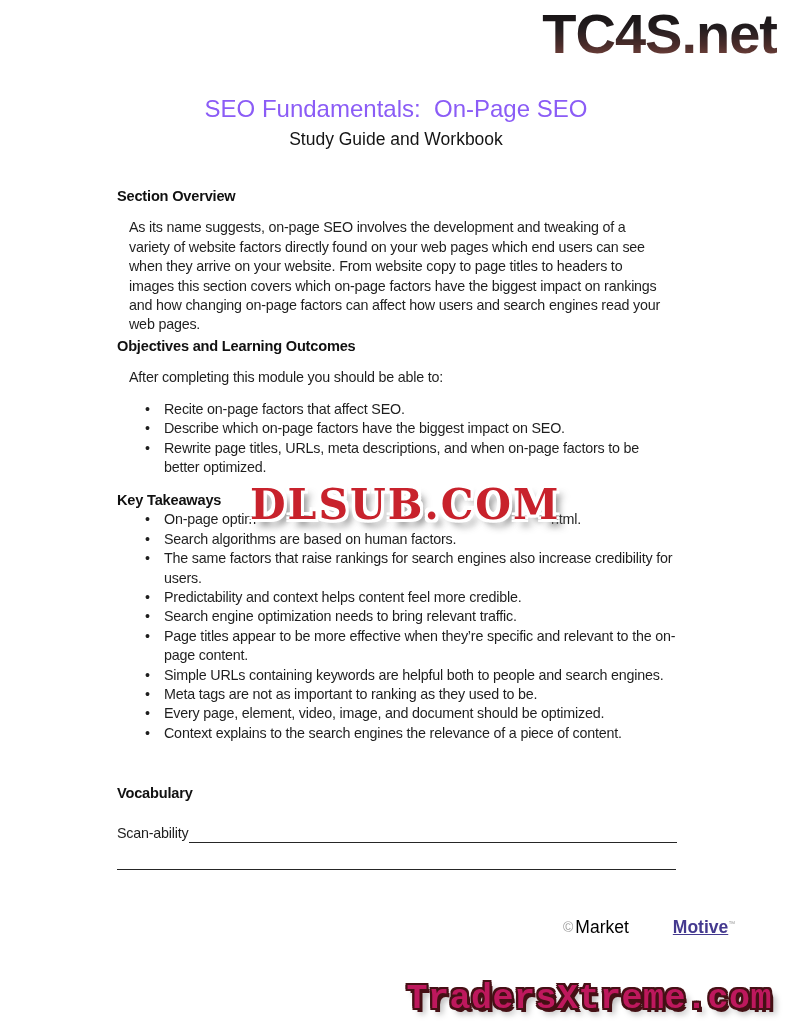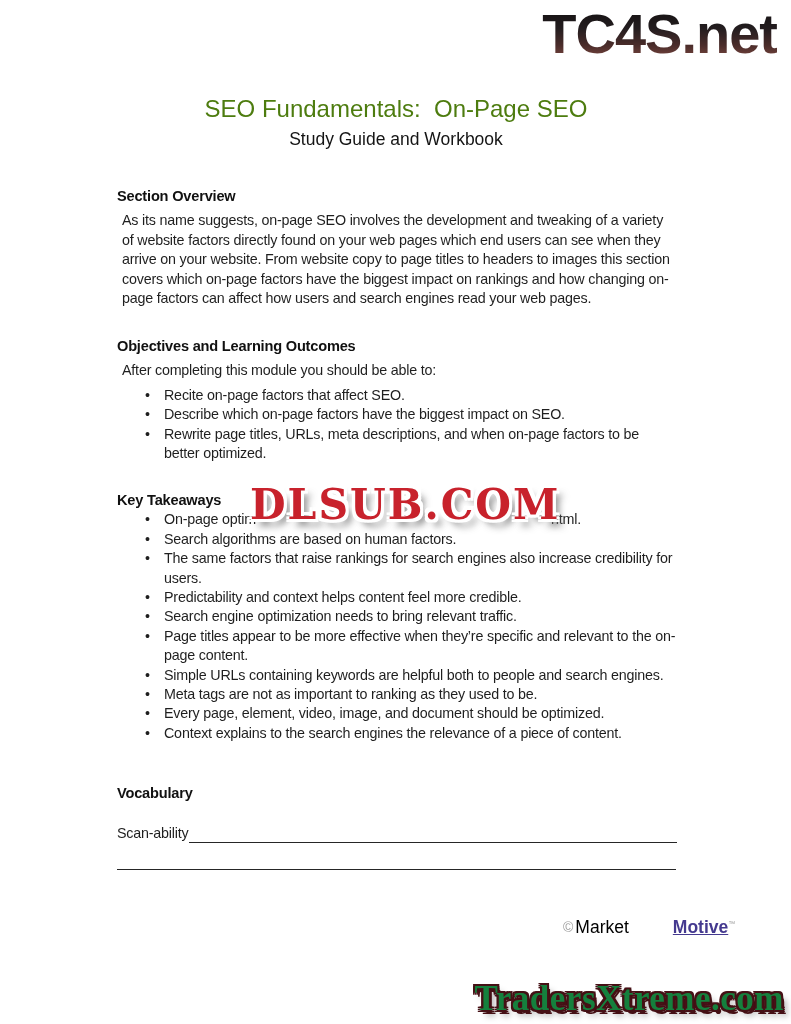--- a/index.html
+++ b/index.html
@@ -17,27 +17,27 @@
   .tc4s {
     position:absolute; top:1px; right:14px;
     font-family:"Liberation Sans", sans-serif;
     font-size:56px; font-weight:900; letter-spacing:-1px;
     background:linear-gradient(180deg,#0f0d0d 0%, #231d1f 42%, #4a2c2a 68%, #91544a 100%);
     -webkit-background-clip:text; background-clip:text; color:transparent;
   }
 
   
   .doc-header { position:absolute; left:117px; top:95px; width:558px; text-align:center; }
-  .doc-title { font-size:24px; color:#4d7c0f; white-space:pre-wrap; }
+  .doc-title { font-size:24px; color:#8b5cf6; white-space:pre-wrap; }
   .doc-subtitle { font-size:17.5px; margin-top:6px; color:#141414; }
 
   
   .sec { position:absolute; left:117px; width:560px; font-size:14.3px; letter-spacing:-0.2px; line-height:19.4px; }
   .heading { font-size:14.6px; font-weight:bold; color:#111; letter-spacing:-0.2px; }
-  .sec p { margin:5px; }
+  .sec p { margin:12px; }
   ul.bullets { list-style:none; margin-left:26px; }
   ul.bullets li { padding-left:21px; position:relative; }
   ul.bullets li::before { content:"\2022"; position:absolute; left:2px; top:0; }
   .sec-overview  { top:187px; }
   .sec-objectives{ top:337px; }
   .sec-takeaways { top:491px; }
   .sec-vocab     { top:784px; }
 
   .frag-gap { display:inline-block; width:295px; }
 
@@ -61,24 +61,24 @@
 
   
   .mm { position:absolute; left:563px; top:917px; font-size:17.5px; white-space:nowrap; }
   .mm-c { color:#a0a0a0; font-size:14px; margin-right:2px; vertical-align:1px; }
   .mm-market { color:#000000; }
   .mm-motive { color:#44398f; font-weight:bold; text-decoration:underline;padding-left:44px; }
   .mm-tm { color:#a0a0a0; font-size:7px; vertical-align:super; }
 
   
   .traders {
-    position:absolute; right:7px; bottom:5px;
-    font-family:Liberation Serif, serif;
+    position:absolute; right:19px; bottom:5px;
+    font-family:Liberation Mono, monospace;
     font-size:35px; font-weight:bold; letter-spacing:0.5px;
-    color:#15803d;
+    color:#be185d;
     text-shadow:
       -2px -2px 0 #451015, 2px -2px 0 #451015, -2px 2px 0 #451015, 2px 2px 0 #451015,
       -2px 0 0 #451015, 2px 0 0 #451015, 0 -2px 0 #451015, 0 2px 0 #451015,
       3px 4px 0 #451015, 5px 6px 6px rgba(0,0,0,0.35);
   }
 </style>
 </head>
 <body>
 
 <div class="page">

